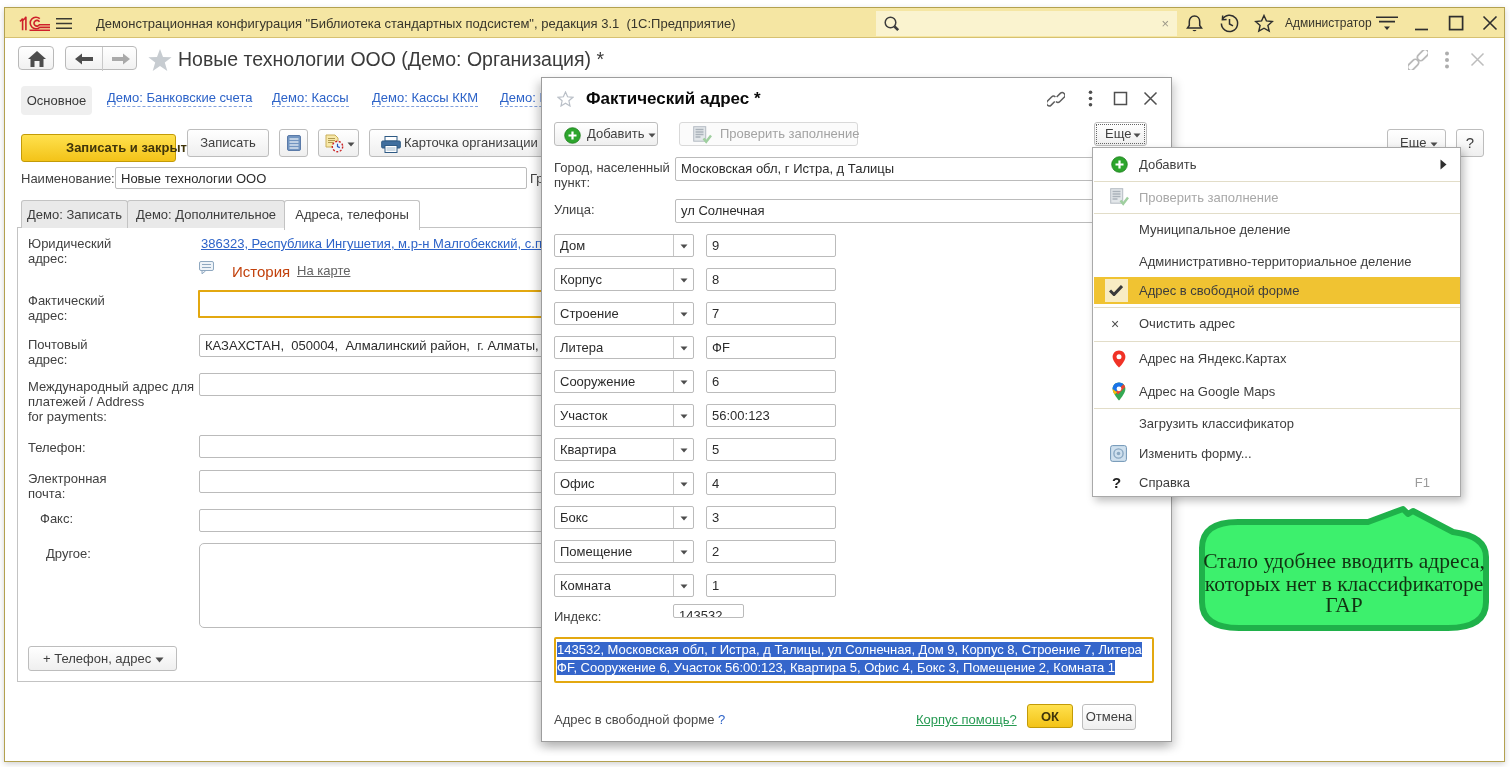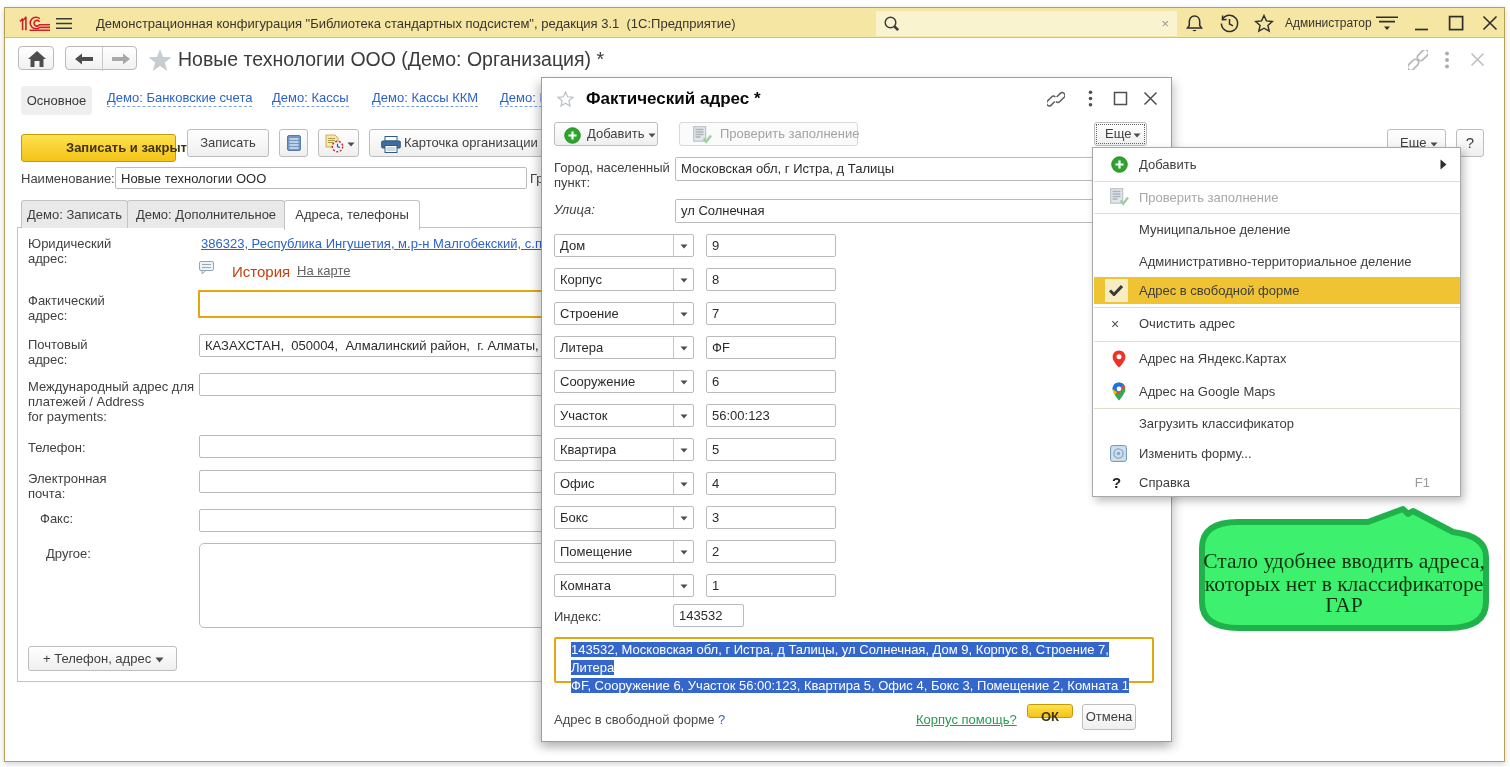--- a/index.html
+++ b/index.html
@@ -263,21 +263,21 @@
   </div>
   <div class="btn" style="left:552px; top:44px; width:53px; height:24px; line-height:22px; text-align:left; padding-left:10px;">Еще
     <div style="position:absolute;left:1px;top:1px;right:1px;bottom:1px;border:1px dotted #666;"></div>
     <svg style="position:absolute;left:38px;top:10px;" width="8" height="5" viewBox="0 0 8 5">
         <path d="M0.5 0.5 L7.5 0.5 L4 4.5 Z" fill="#4d4d4d"></path>
       </svg>
   </div>
 
   <div class="lbl" style="left:12px; top:82px;">Город, населенный<br>пункт:</div>
   <div class="input" style="left:133px; top:79px; width:486px; height:24px; line-height:22px;">Московская обл, г Истра, д Талицы</div>
-  <div class="lbl" style="left:12px; top:124px;font-style:italic;">Улица:</div>
+  <div class="lbl" style="left:12px; top:124px;">Улица:</div>
   <div class="input" style="left:133px; top:121px; width:486px; height:24px; line-height:22px;">ул Солнечная</div>
 
   <div class="combo" style="left:12px; top:156px;">Дом
     <div class="carr">
         <svg width="8" height="5" viewBox="0 0 8 5" style="position:absolute;left:6px;top:9px;">
           <path d="M0.5 0.5 L7.5 0.5 L4 4.5 Z" fill="#4d4d4d"></path>
         </svg>
       </div>
   </div>
   <div class="input" style="left:164px; top:156px; width:130px; height:23px;">9</div>
@@ -355,29 +355,29 @@
   <div class="input" style="left:164px; top:462px; width:130px; height:23px;">2</div>
   <div class="combo" style="left:12px; top:496px;">Комната
     <div class="carr">
         <svg width="8" height="5" viewBox="0 0 8 5" style="position:absolute;left:6px;top:9px;">
           <path d="M0.5 0.5 L7.5 0.5 L4 4.5 Z" fill="#4d4d4d"></path>
         </svg>
       </div>
   </div>
   <div class="input" style="left:164px; top:496px; width:130px; height:23px;">1</div>
   <div class="lbl" style="left:12px; top:531px;">Индекс:</div>
-  <div class="input" style="left:131px; top:526px; width:71px; height:23px;">143532</div>
-
-  <div class="abs" style="left:12px; top:559px; width:600px; height:46px; border:2px solid #e3a810; border-radius:2px; background:#fff; font-size:13px; line-height:18px; padding:2px 15px; color:#2b2b2b;">
+  <div class="input" style="left:131px; top:526px; width:71px; height:14px;">143532</div>
+
+  <div class="abs" style="left:12px; top:559px; width:600px; height:46px; border:2px solid #e3a810; border-radius:2px; background:#fff; font-size:13px; line-height:18px; padding:2px 1px; color:#2b2b2b;">
     <span style="background:#3566cb; color:#fff;">143532, Московская обл, г Истра, д Талицы, ул Солнечная, Дом 9, Корпус 8, Строение 7, Литера<br>ФF, Сооружение 6, Участок 56:00:123, Квартира 5, Офис 4, Бокс 3, Помещение 2, Комната 1</span>
   </div>
 
   <div class="lbl" style="left:12px; top:634px; color:#4a4a4a;">Адрес в свободной форме <span style="color:#2d63c8;">?</span></div>
   <div class="abs" style="left:374px; top:634px; font-size:13px; color:#279a53; text-decoration:underline;">Корпус помощь?</div>
-  <div class="btn ybtn" style="left:485px; top:626px; width:46px; height:14px; line-height:24px;">ОК</div>
+  <div class="btn ybtn" style="left:485px; top:626px; width:46px; height:24px; line-height:24px;">ОК</div>
   <div class="btn" style="left:540px; top:626px; width:54px; height:26px; line-height:24px;">Отмена</div>
 </div>
 <div id="menu">
 
   <div class="mi" style="top:1px;">
     <svg style="position:absolute;left:17px;top:7px;" width="17" height="17" viewBox="0 0 17 17">
       <circle cx="8.5" cy="8.5" r="7.8" fill="#2ca52c" stroke="#1e7d1e" stroke-width="0.8"></circle>
       <path d="M8.5 4.5 V12.5 M4.5 8.5 H12.5" stroke="#fff" stroke-width="2.2"></path>
     </svg>
     <span class="txt">Добавить</span>

